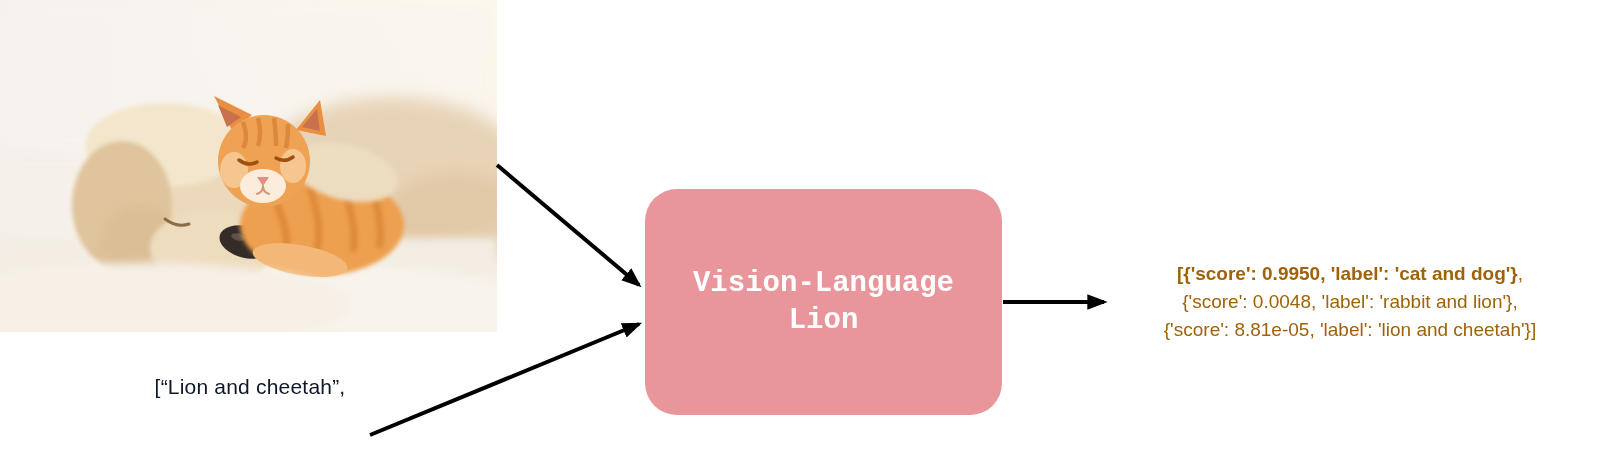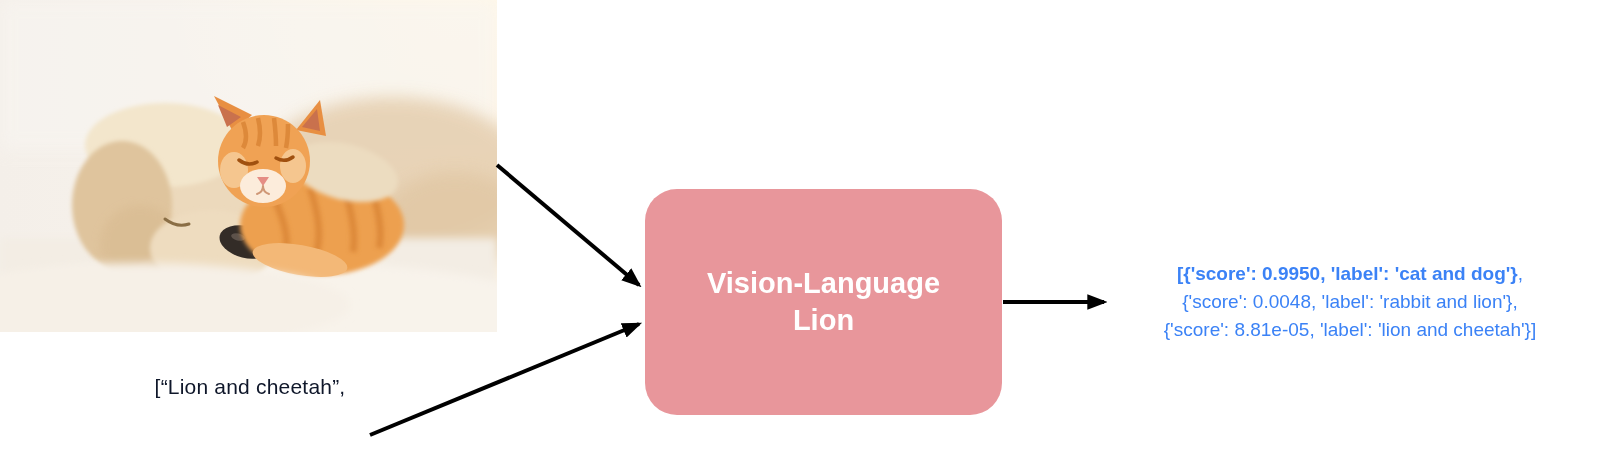--- a/index.html
+++ b/index.html
@@ -57,31 +57,32 @@
     background: #E8969B;
     display: flex;
     flex-direction: column;
     align-items: center;
     justify-content: center;
     color: #ffffff;
     font-weight: bold;
     font-size: 29px;
     line-height: 37px;
     text-align: center;
+    font-family: Liberation Mono, monospace;
   }
 
   .output-text {
     position: absolute;
     left: 1108px;
     top: 260px;
     width: 484px;
     text-align: center;
     font-size: 19px;
     line-height: 28px;
-    color: #3b82f6;
+    color: #a16207;
   }
   .output-text .bold { font-weight: bold; }
 </style>
 </head>
 <body>
 
 <div class="canvas">
 
   <figure class="photo">
     <svg viewBox="0 0 497 332" xmlns="http://www.w3.org/2000/svg" role="img">

